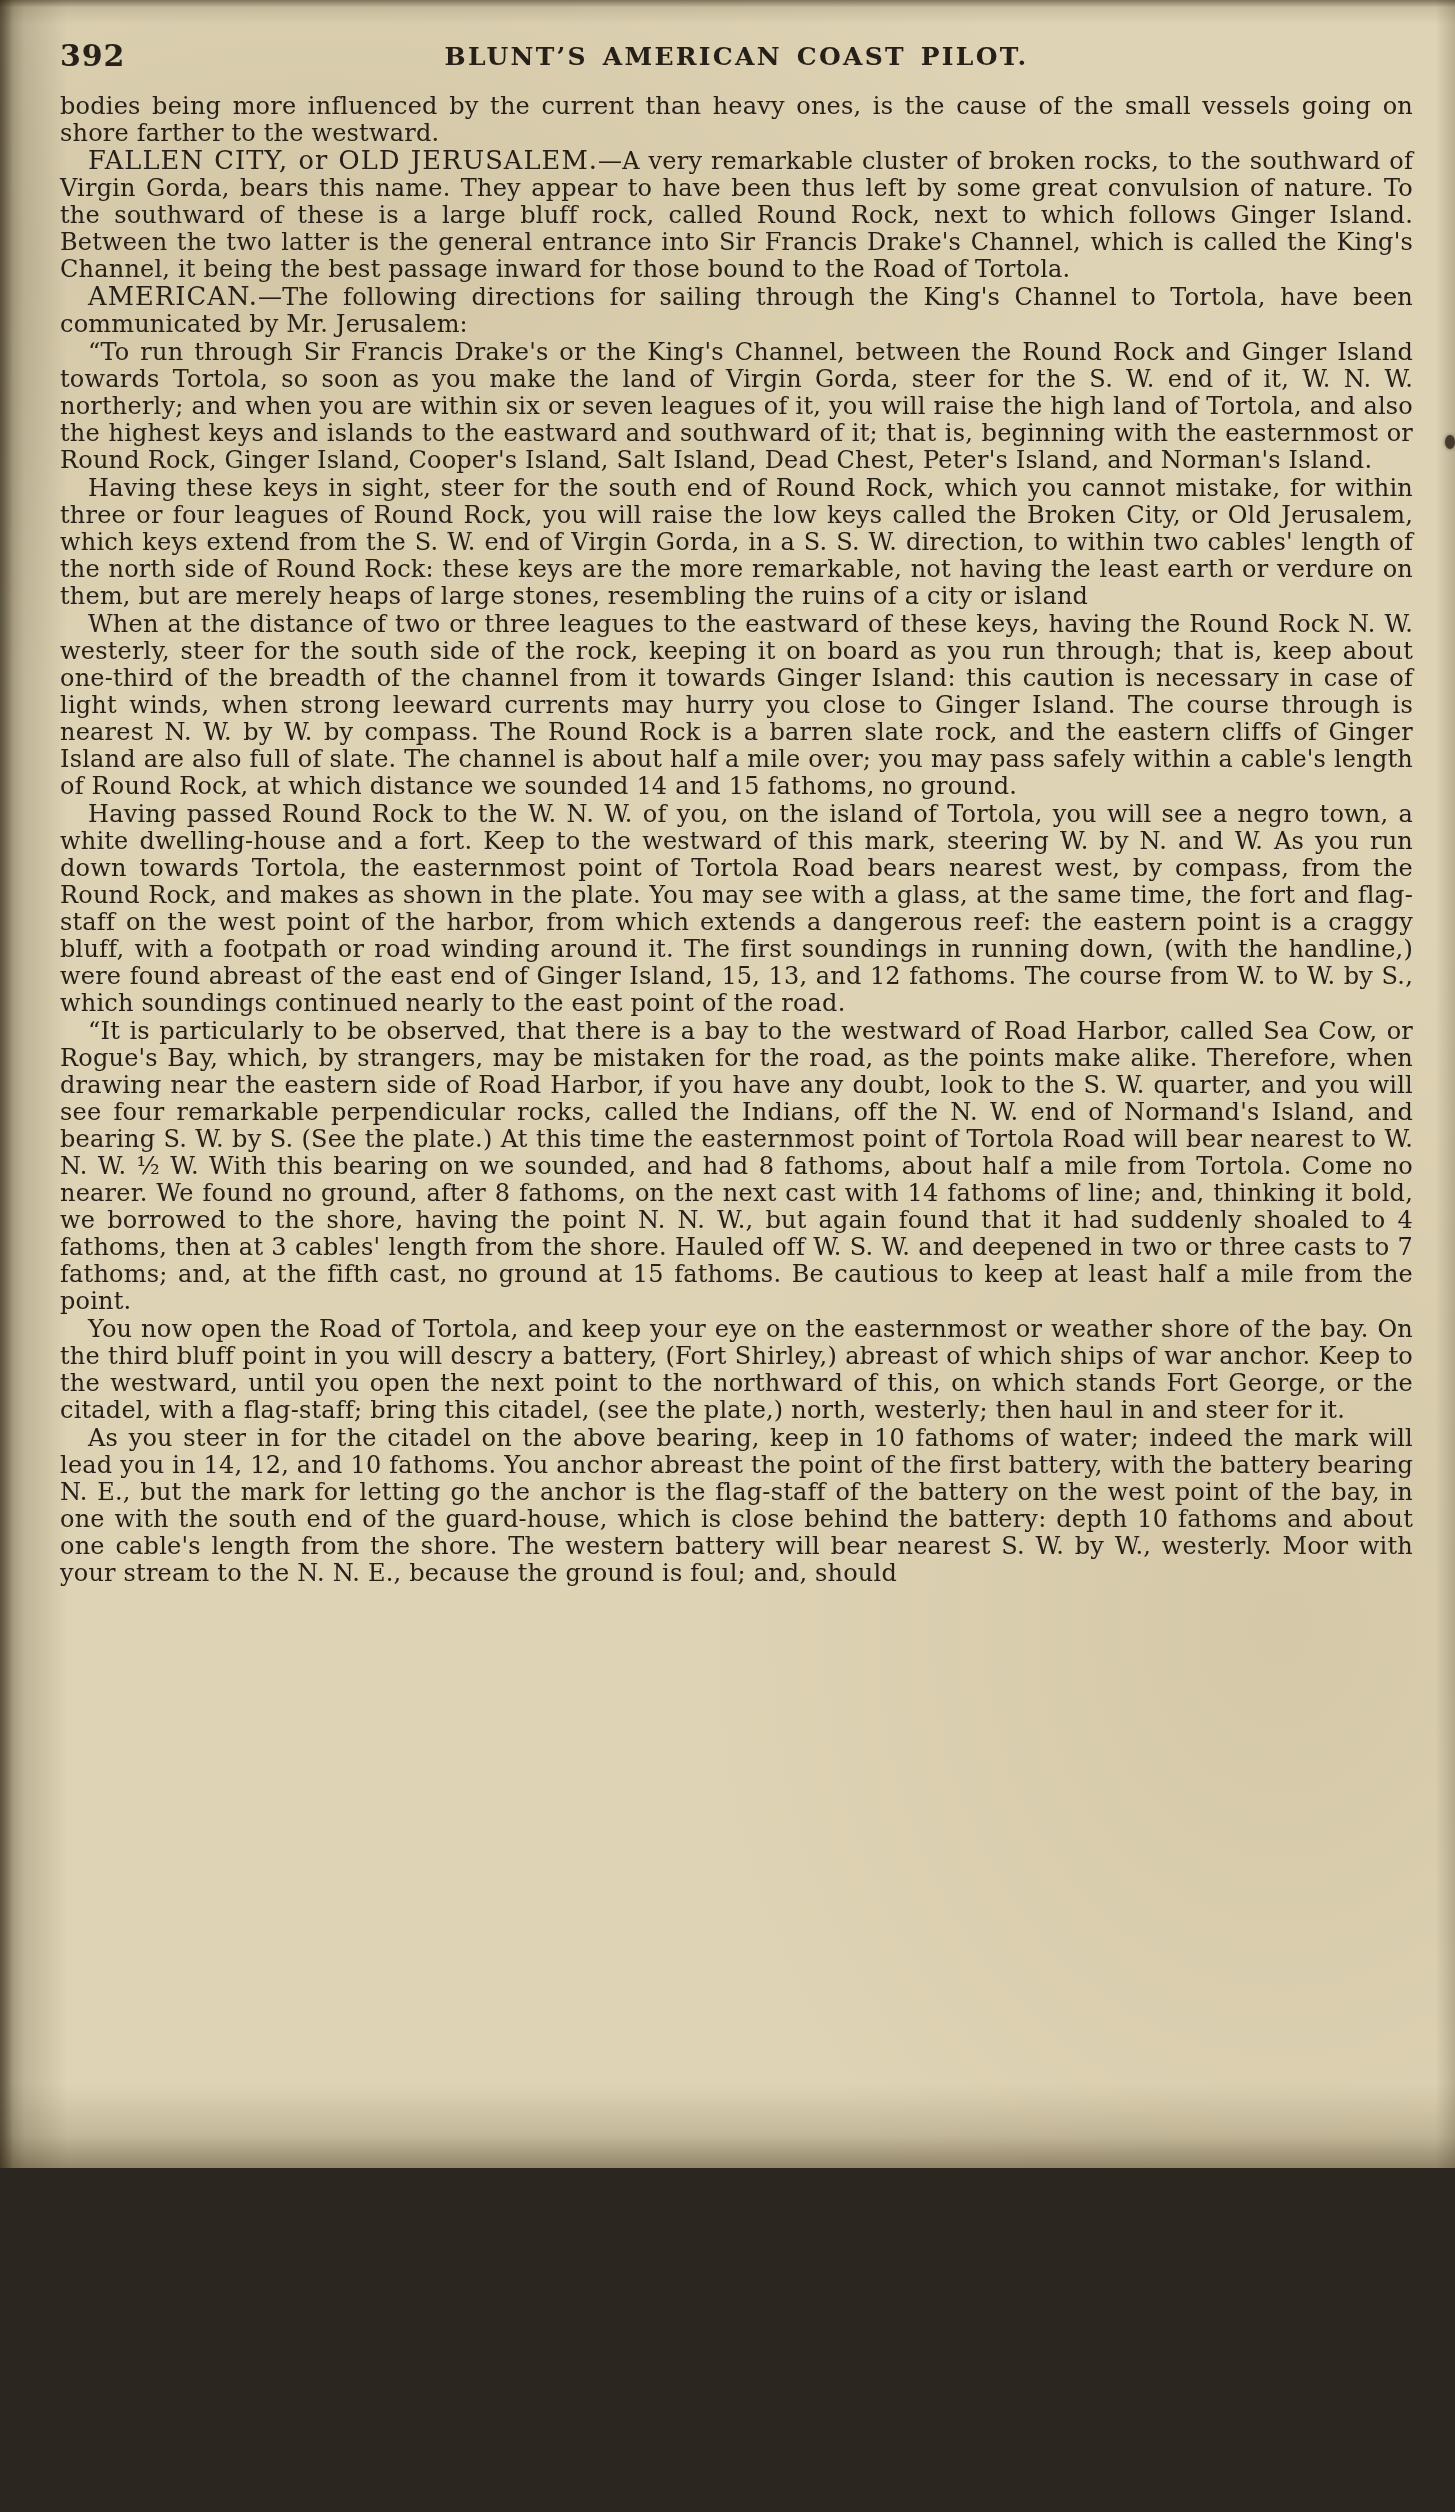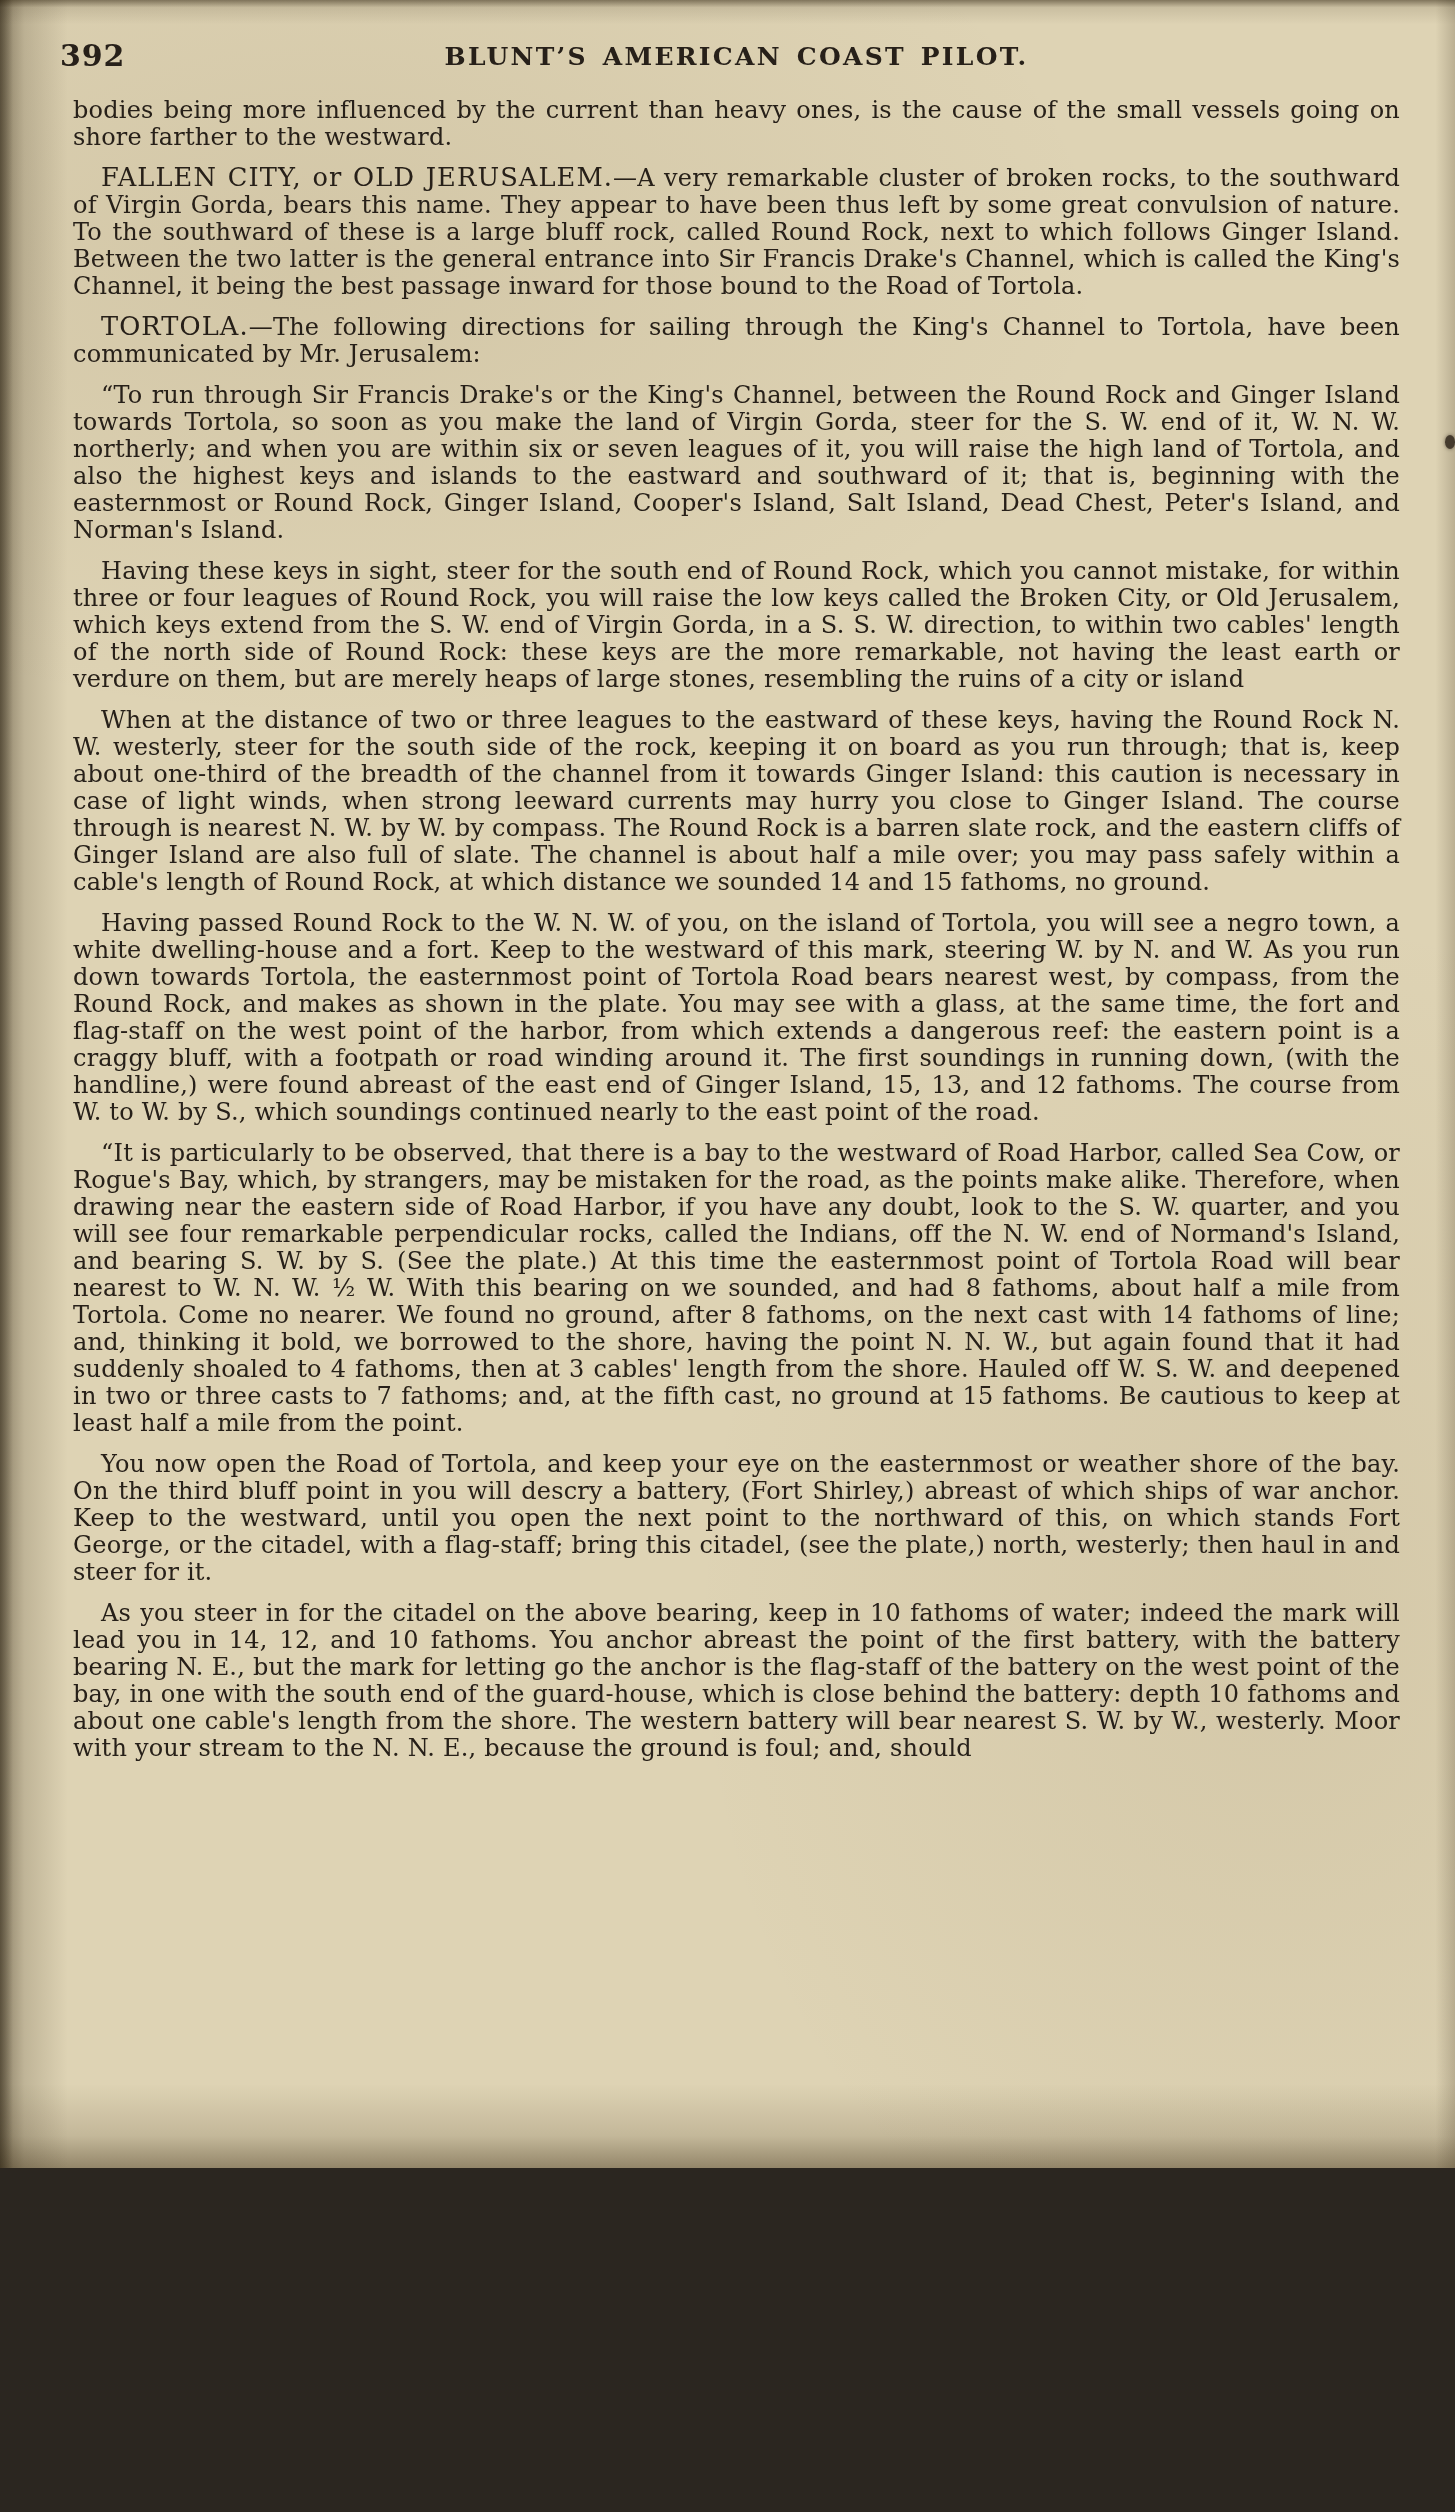--- a/index.html
+++ b/index.html
@@ -53,21 +53,21 @@
     padding-top: 5.6px;
     word-spacing: 3.8px;
   }
   .body-text {
     font-size: 24px;
     line-height: 27px;
     text-align: justify;
     letter-spacing: 0.2px;
   }
   .para {
-    margin: 13px;
+    margin: 0;
     text-indent: 28px;
   }
   .para.no-indent {
     text-indent: 0;
   }
   .lead {
     font-size: 1.07em;
     letter-spacing: 1.1px;
   }
   .speck-right {
@@ -107,21 +107,21 @@
 
   <div class="content">
     <div class="header">
       <div class="page-number">392</div>
       <div class="running-title">BLUNT’S AMERICAN COAST PILOT.</div>
     </div>
 
     <div class="body-text">
       <p class="para no-indent"><span class="lead"></span><span>bodies being more influenced by the current than heavy ones, is the cause of the small vessels going on shore farther to the westward.</span></p>
       <p class="para"><span class="lead">FALLEN CITY, or OLD JERUSALEM.</span><span>—A very remarkable cluster of broken rocks, to the southward of Virgin Gorda, bears this name. They appear to have been thus left by some great convulsion of nature. To the southward of these is a large bluff rock, called Round Rock, next to which follows Ginger Island. Between the two latter is the general entrance into Sir Francis Drake's Channel, which is called the King's Channel, it being the best passage inward for those bound to the Road of Tortola.</span></p>
-      <p class="para"><span class="lead">TORTOLA.</span><span>—The following directions for sailing through the King's Channel to Tortola, have been communicated by Mr. Jerusalem:</span></p>
+      <p class="para"><span class="lead">AMERICAN.</span><span>—The following directions for sailing through the King's Channel to Tortola, have been communicated by Mr. Jerusalem:</span></p>
       <p class="para"><span class="lead"></span><span>“To run through Sir Francis Drake's or the King's Channel, between the Round Rock and Ginger Island towards Tortola, so soon as you make the land of Virgin Gorda, steer for the S. W. end of it, W. N. W. northerly; and when you are within six or seven leagues of it, you will raise the high land of Tortola, and also the highest keys and islands to the eastward and southward of it; that is, beginning with the easternmost or Round Rock, Ginger Island, Cooper's Island, Salt Island, Dead Chest, Peter's Island, and Norman's Island.</span></p>
       <p class="para"><span class="lead"></span><span>Having these keys in sight, steer for the south end of Round Rock, which you cannot mistake, for within three or four leagues of Round Rock, you will raise the low keys called the Broken City, or Old Jerusalem, which keys extend from the S. W. end of Virgin Gorda, in a S. S. W. direction, to within two cables' length of the north side of Round Rock: these keys are the more remarkable, not having the least earth or verdure on them, but are merely heaps of large stones, resembling the ruins of a city or island</span></p>
       <p class="para"><span class="lead"></span><span>When at the distance of two or three leagues to the eastward of these keys, having the Round Rock N. W. westerly, steer for the south side of the rock, keeping it on board as you run through; that is, keep about one-third of the breadth of the channel from it towards Ginger Island: this caution is necessary in case of light winds, when strong leeward currents may hurry you close to Ginger Island. The course through is nearest N. W. by W. by compass. The Round Rock is a barren slate rock, and the eastern cliffs of Ginger Island are also full of slate. The channel is about half a mile over; you may pass safely within a cable's length of Round Rock, at which distance we sounded 14 and 15 fathoms, no ground.</span></p>
       <p class="para"><span class="lead"></span><span>Having passed Round Rock to the W. N. W. of you, on the island of Tortola, you will see a negro town, a white dwelling-house and a fort. Keep to the westward of this mark, steering W. by N. and W. As you run down towards Tortola, the easternmost point of Tortola Road bears nearest west, by compass, from the Round Rock, and makes as shown in the plate. You may see with a glass, at the same time, the fort and flag-staff on the west point of the harbor, from which extends a dangerous reef: the eastern point is a craggy bluff, with a footpath or road winding around it. The first soundings in running down, (with the handline,) were found abreast of the east end of Ginger Island, 15, 13, and 12 fathoms. The course from W. to W. by S., which soundings continued nearly to the east point of the road.</span></p>
       <p class="para"><span class="lead"></span><span>“It is particularly to be observed, that there is a bay to the westward of Road Harbor, called Sea Cow, or Rogue's Bay, which, by strangers, may be mistaken for the road, as the points make alike. Therefore, when drawing near the eastern side of Road Harbor, if you have any doubt, look to the S. W. quarter, and you will see four remarkable perpendicular rocks, called the Indians, off the N. W. end of Normand's Island, and bearing S. W. by S. (See the plate.) At this time the easternmost point of Tortola Road will bear nearest to W. N. W. ½ W. With this bearing on we sounded, and had 8 fathoms, about half a mile from Tortola. Come no nearer. We found no ground, after 8 fathoms, on the next cast with 14 fathoms of line; and, thinking it bold, we borrowed to the shore, having the point N. N. W., but again found that it had suddenly shoaled to 4 fathoms, then at 3 cables' length from the shore. Hauled off W. S. W. and deepened in two or three casts to 7 fathoms; and, at the fifth cast, no ground at 15 fathoms. Be cautious to keep at least half a mile from the point.</span></p>
       <p class="para"><span class="lead"></span><span>You now open the Road of Tortola, and keep your eye on the easternmost or weather shore of the bay. On the third bluff point in you will descry a battery, (Fort Shirley,) abreast of which ships of war anchor. Keep to the westward, until you open the next point to the northward of this, on which stands Fort George, or the citadel, with a flag-staff; bring this citadel, (see the plate,) north, westerly; then haul in and steer for it.</span></p>
       <p class="para"><span class="lead"></span><span>As you steer in for the citadel on the above bearing, keep in 10 fathoms of water; indeed the mark will lead you in 14, 12, and 10 fathoms. You anchor abreast the point of the first battery, with the battery bearing N. E., but the mark for letting go the anchor is the flag-staff of the battery on the west point of the bay, in one with the south end of the guard-house, which is close behind the battery: depth 10 fathoms and about one cable's length from the shore. The western battery will bear nearest S. W. by W., westerly. Moor with your stream to the N. N. E., because the ground is foul; and, should</span></p>
     </div>
   </div>
 

